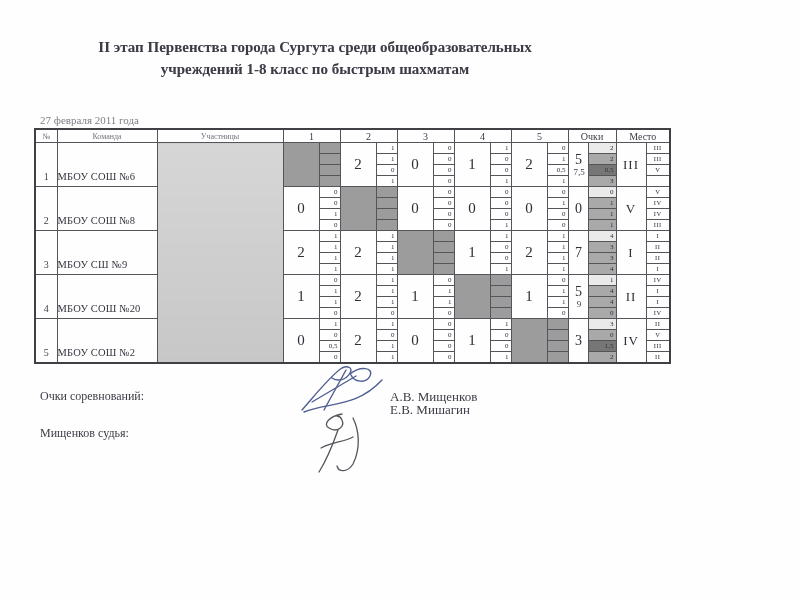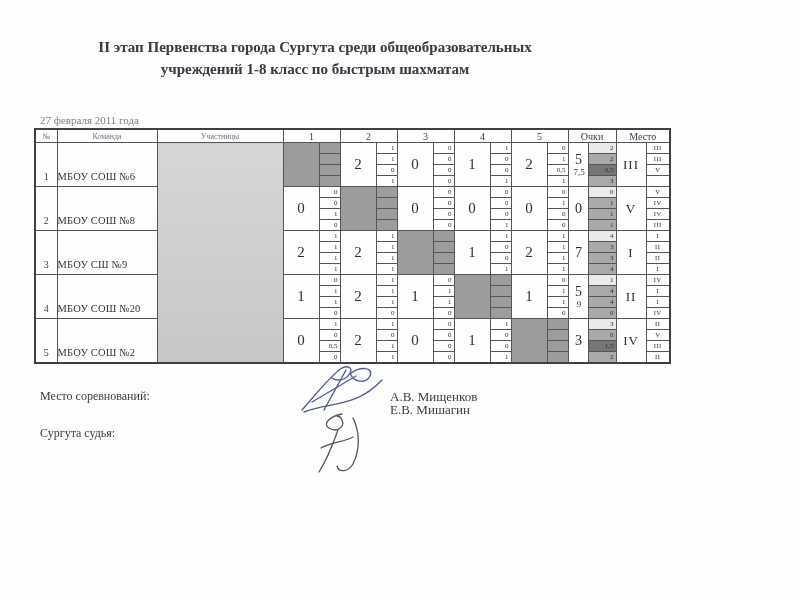--- a/index.html
+++ b/index.html
@@ -323,22 +323,22 @@
           <td class="small">1</td>
           <td class="small">0</td>
           <td class="small">1</td>
           <td class="small diag"></td>
           <td class="small shade-mid">2</td>
           <td class="small place-small">II</td>
         </tr>
       </tbody>
   </table>
 
-  <div class="sig-label" style="left:40px;top:389px">Место соревнований:</div>
-  <div class="sig-label" style="left:40px;top:426px">Сургута судья:</div>
+  <div class="sig-label" style="left:40px;top:389px">Очки соревнований:</div>
+  <div class="sig-label" style="left:40px;top:426px">Мищенков судья:</div>
 
   <svg class="sig-svg" style="left:298px;top:364px" width="90" height="52" viewBox="0 0 90 52">
     <g fill="none" stroke="#3e4d88" stroke-width="1.4" stroke-linecap="round" opacity="0.9">
       <path d="M4 46 C18 30 34 10 44 4 C50 1 55 4 52 9 C48 16 40 18 34 14"></path>
       <path d="M14 38 L58 12"></path>
       <path d="M26 46 L48 6"></path>
       <path d="M52 10 C62 2 76 3 72 12 C68 20 56 18 53 11"></path>
       <path d="M6 48 C30 38 58 44 84 16"></path>
     </g>
   </svg>

